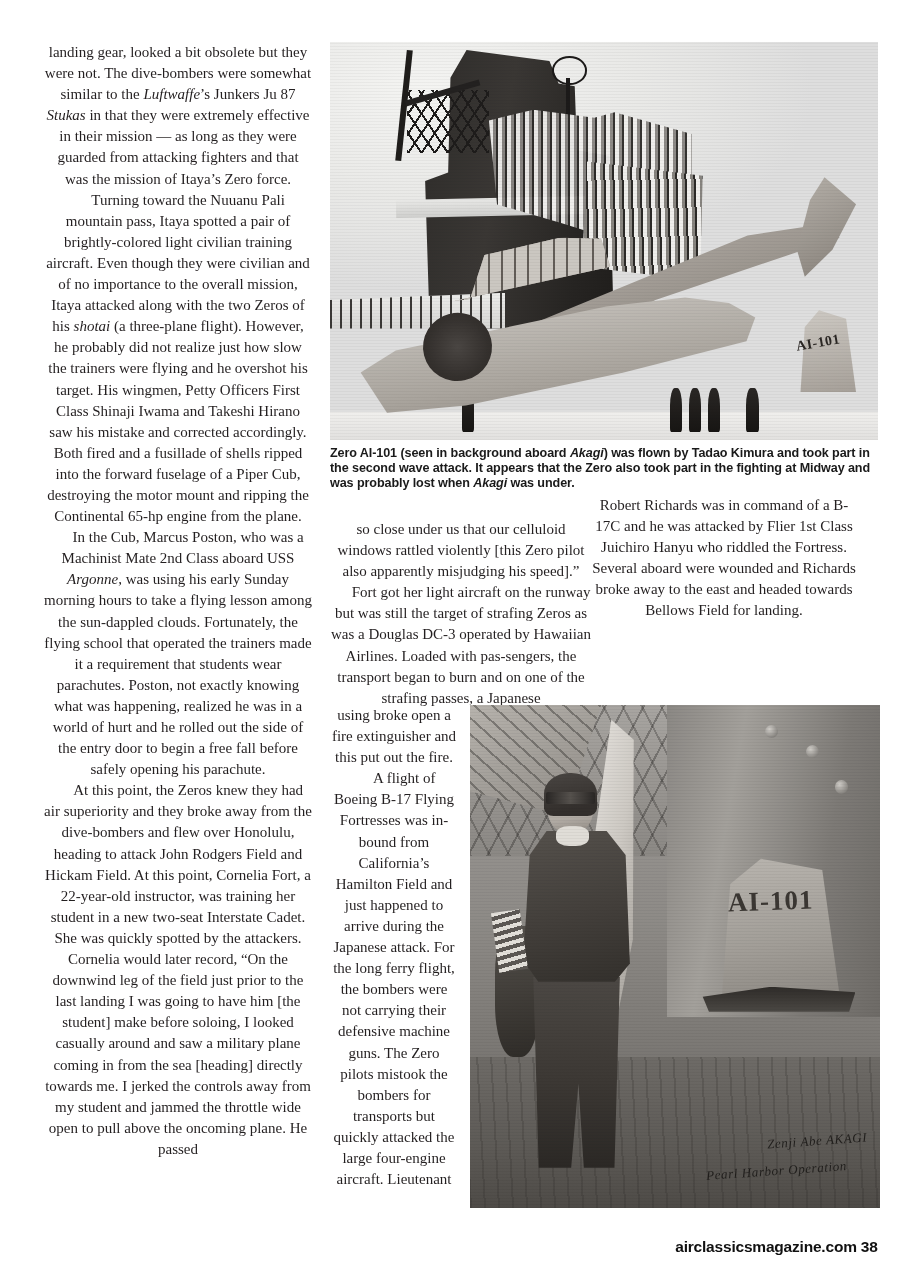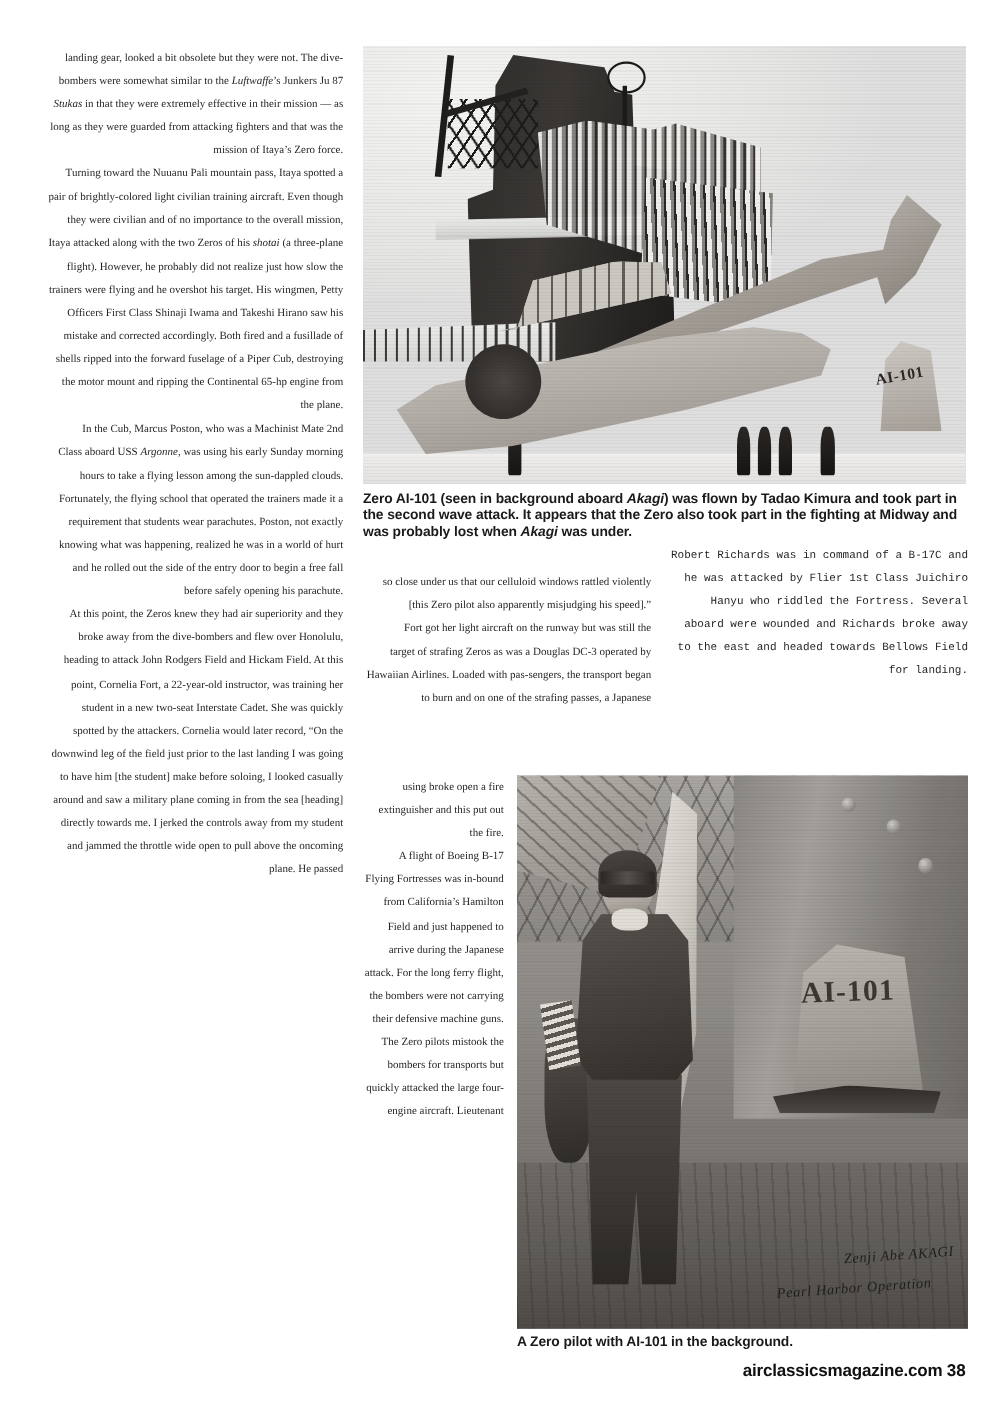--- a/index.html
+++ b/index.html
@@ -14,40 +14,40 @@
     background: #ffffff;
     overflow: hidden;
     font-family: "Liberation Serif", "DejaVu Serif", serif;
     color: #1a1a1a;
   }
 
   
   .col {
     position: absolute;
     font-family: "Liberation Serif", "DejaVu Serif", serif;
-    font-size: 10px;
+    font-size: 15px;
     line-height: 21.1px;
     color: #231f20;
-    text-align: right;
+    text-align: center;
     hyphens: none;
   }
   .col p {
     margin: 0;
   }
   .col p.indent {
     text-indent: 1.35em;
   }
   .col i, .col em {
     font-style: italic;
   }
 
   #col-left   { left: 44px;  top: 42px;  width: 268px; }
   #col-mid-top{ left: 330px; top: 495px; width: 262px; margin-top: 24px; }
   #col-mid-narrow { left: 330px; top: 705px; width: 128px; }
-  #col-right  { left: 608px; top: 495px; width: 272px; font-family: Liberation Mono, monospace; }
+  #col-right  { left: 588px; top: 495px; width: 272px; }
 
   
   .photo {
     position: absolute;
     overflow: hidden;
     background: #cfcfcf;
   }
   .photo .inner {
     position: absolute;
     inset: 0;
@@ -514,19 +514,18 @@
       <div class="pilot-head"></div>
       <div class="helmet"></div>
       <div class="goggles"></div>
       <div class="scarf"></div>
       <div class="ink l1">Zenji Abe  AKAGI</div>
       <div class="ink l2">Pearl Harbor Operation</div>
       <div class="grain"></div>
     </div>
   </div>
 
-  <div class="caption" id="caption-pilot">A Zero pilot with AI-101 in the background.</div>
 
   <div id="footer">
     <span class="site">airclassicsmagazine.com</span><span class="pageno">38</span>
   </div>
 
 </div>
 
 </body></html>

